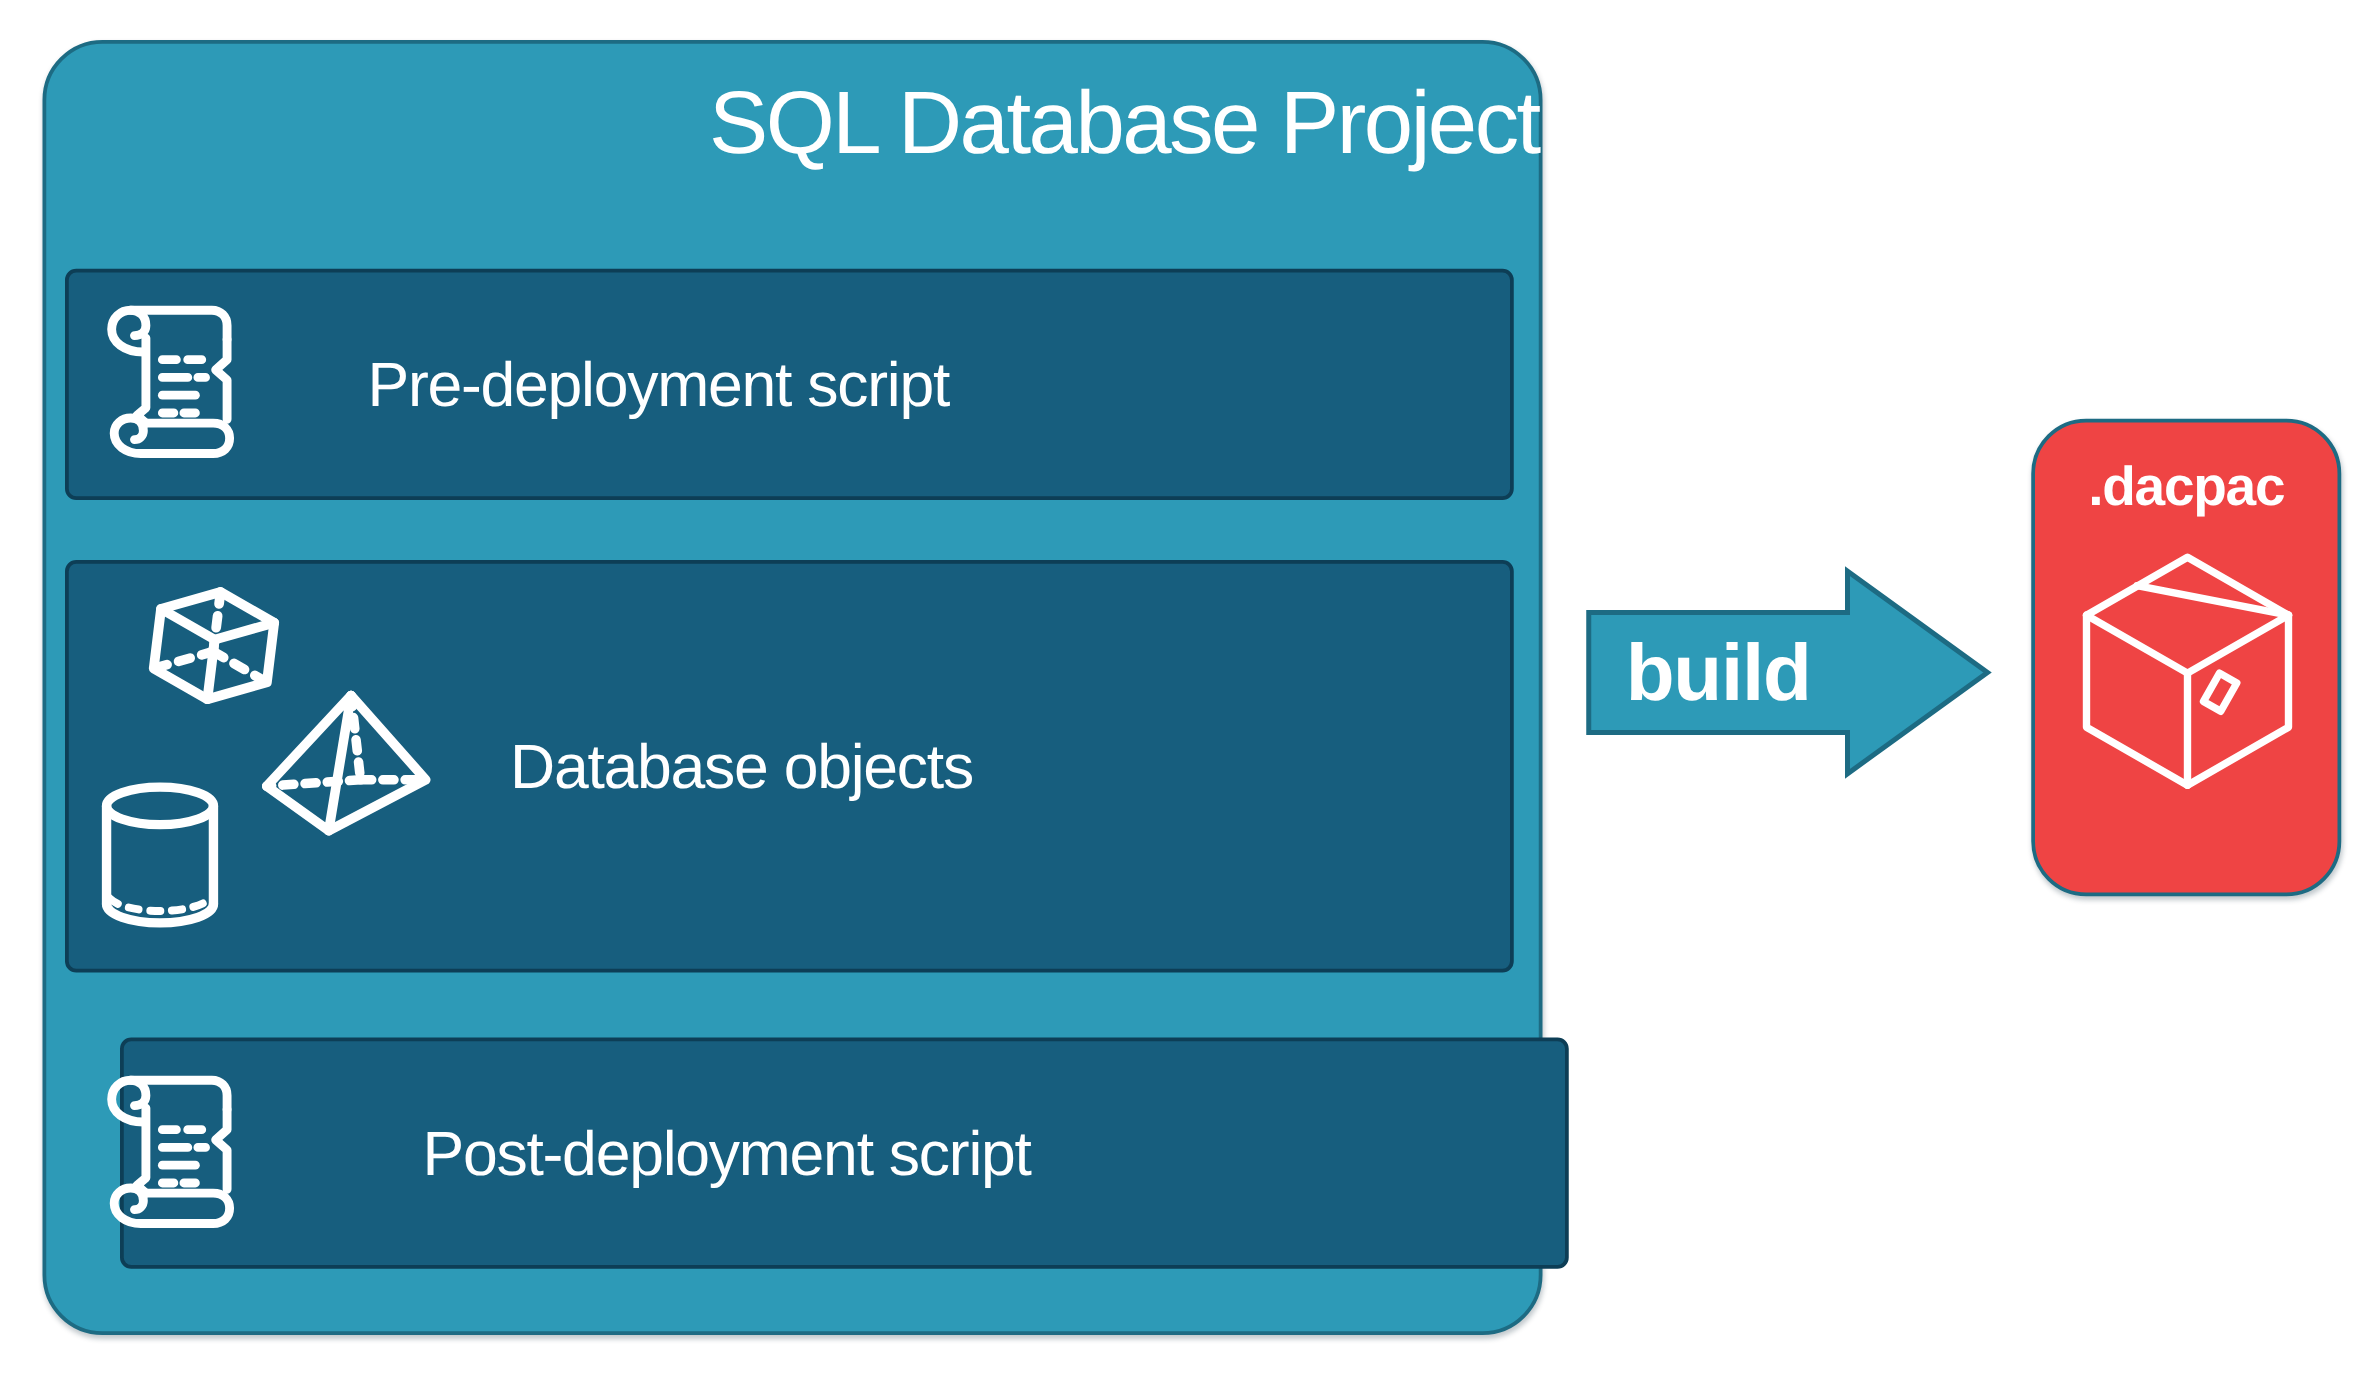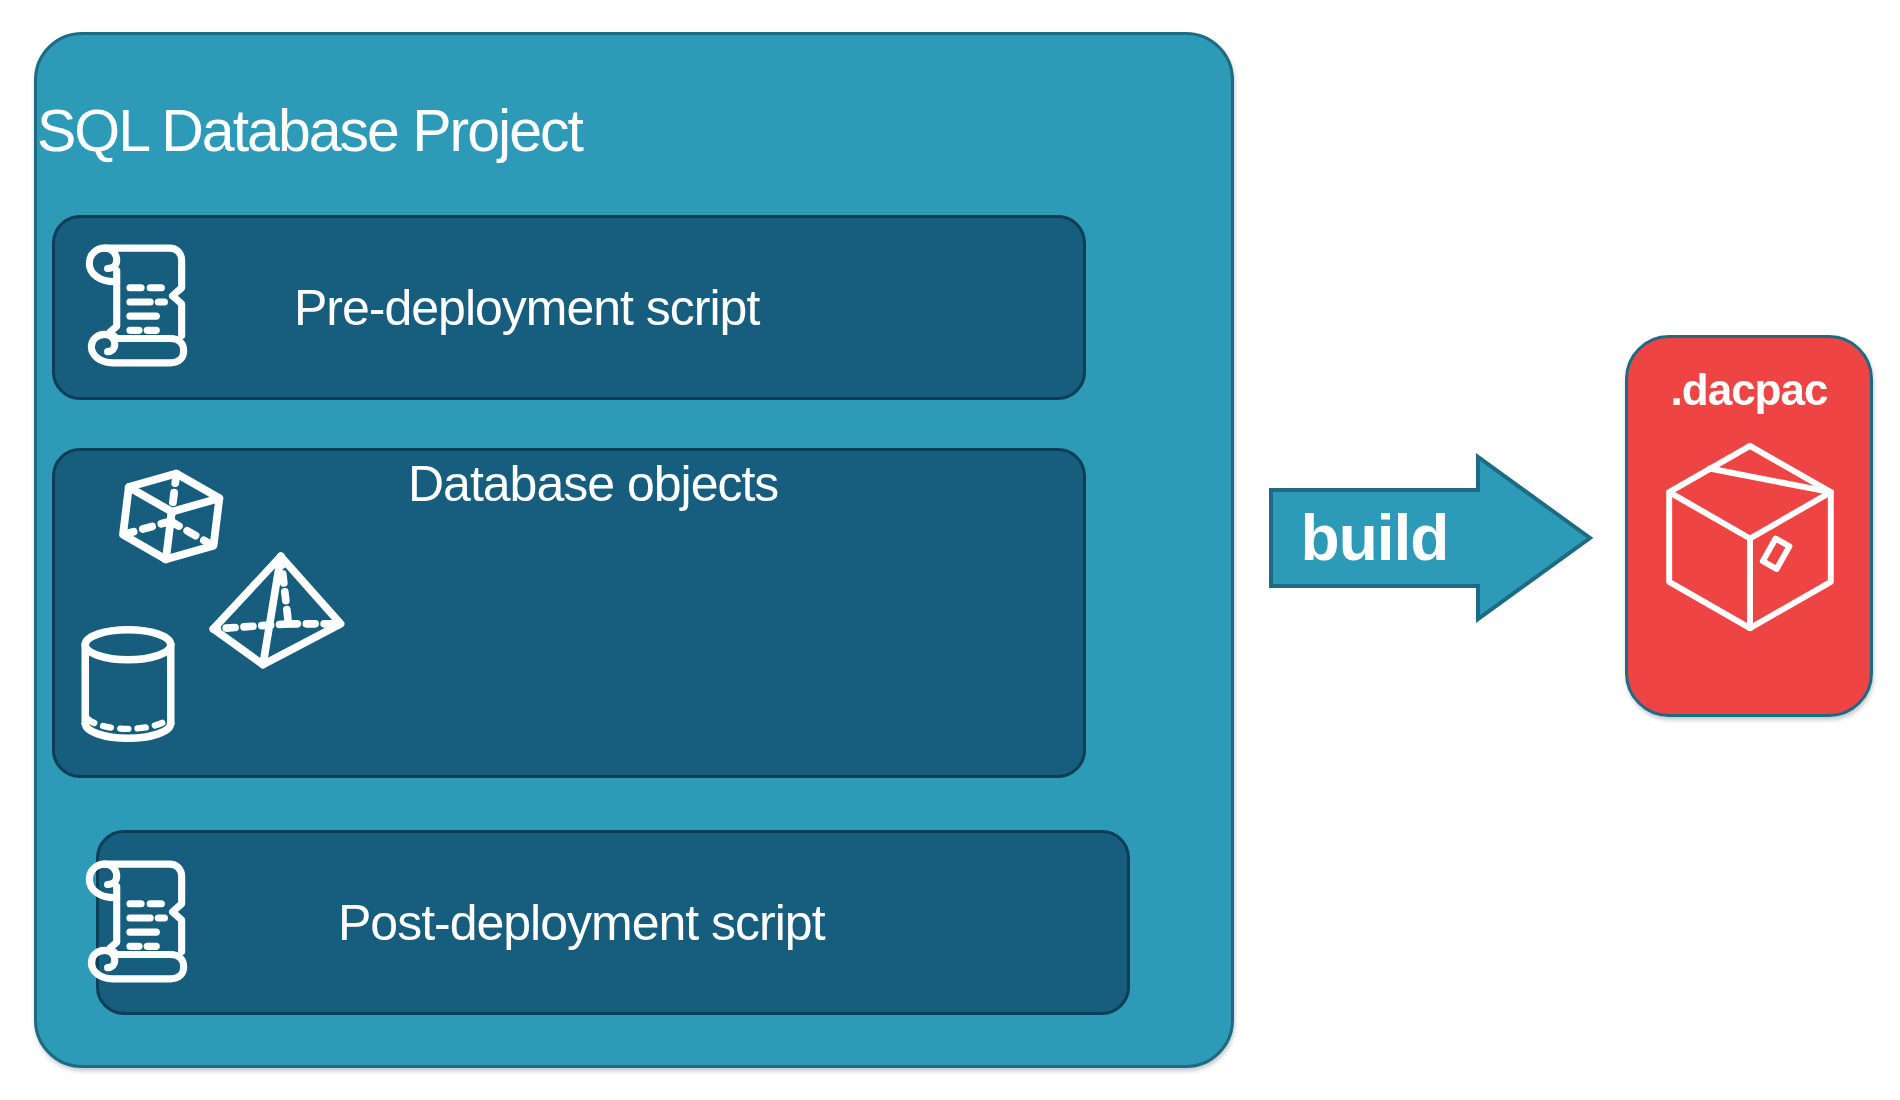--- a/index.html
+++ b/index.html
@@ -9,37 +9,37 @@
   }
   
   .project-box{
     position:absolute;left:34px;top:32px;width:1200px;height:1036px;
     background:#2d9ab7;border:3px solid #1d6b83;border-radius:48px;
     box-shadow:1px 3px 4px rgba(10,40,55,0.25);
     box-sizing:border-box;
   }
   .project-title{
     position:absolute;left:0;top:22px;width:100%;height:84px;line-height:84px;
-    text-align:left;font-size:59px;letter-spacing:-2px;color:#ffffff;white-space:nowrap;margin-top:32px;
+    text-align:right;font-size:71px;letter-spacing:-2px;color:#ffffff;white-space:nowrap;
   }
   
   .panel{
-    position:absolute;left:52px;width:1034px;
-    background:#175e7e;border:3px solid #0d3e56;border-radius:28px;
+    position:absolute;left:52px;width:1159px;
+    background:#175e7e;border:3px solid #0d3e56;border-radius:9px;
     box-sizing:border-box;
   }
   .panel-1{top:215px;height:185px;}
   .panel-2{top:448px;height:330px;}
   .panel-3{top:830px;height:185px;margin-left:44px;}
   .panel-label{
     position:absolute;left:239px;top:0;height:100%;display:flex;align-items:center;
     font-size:50px;letter-spacing:-1px;white-space:nowrap;
   }
   .panel-label-2{
-    position:absolute;left:353px;top:0;height:100%;display:flex;justify-content:center;
+    position:absolute;left:353px;top:0;height:100%;display:flex;flex-direction:column;justify-content:center;
     font-size:50px;letter-spacing:-1px;line-height:66px;white-space:nowrap;
   }
   .icon-svg{position:absolute;display:block;}
   
   .build-arrow-svg{position:absolute;left:1268px;top:454px;width:326px;height:168px;}
   .build-label{
     position:absolute;left:1272px;top:489px;width:205px;height:98px;
     display:flex;align-items:center;justify-content:center;
     font-size:64px;font-weight:bold;letter-spacing:-1px;
   }

